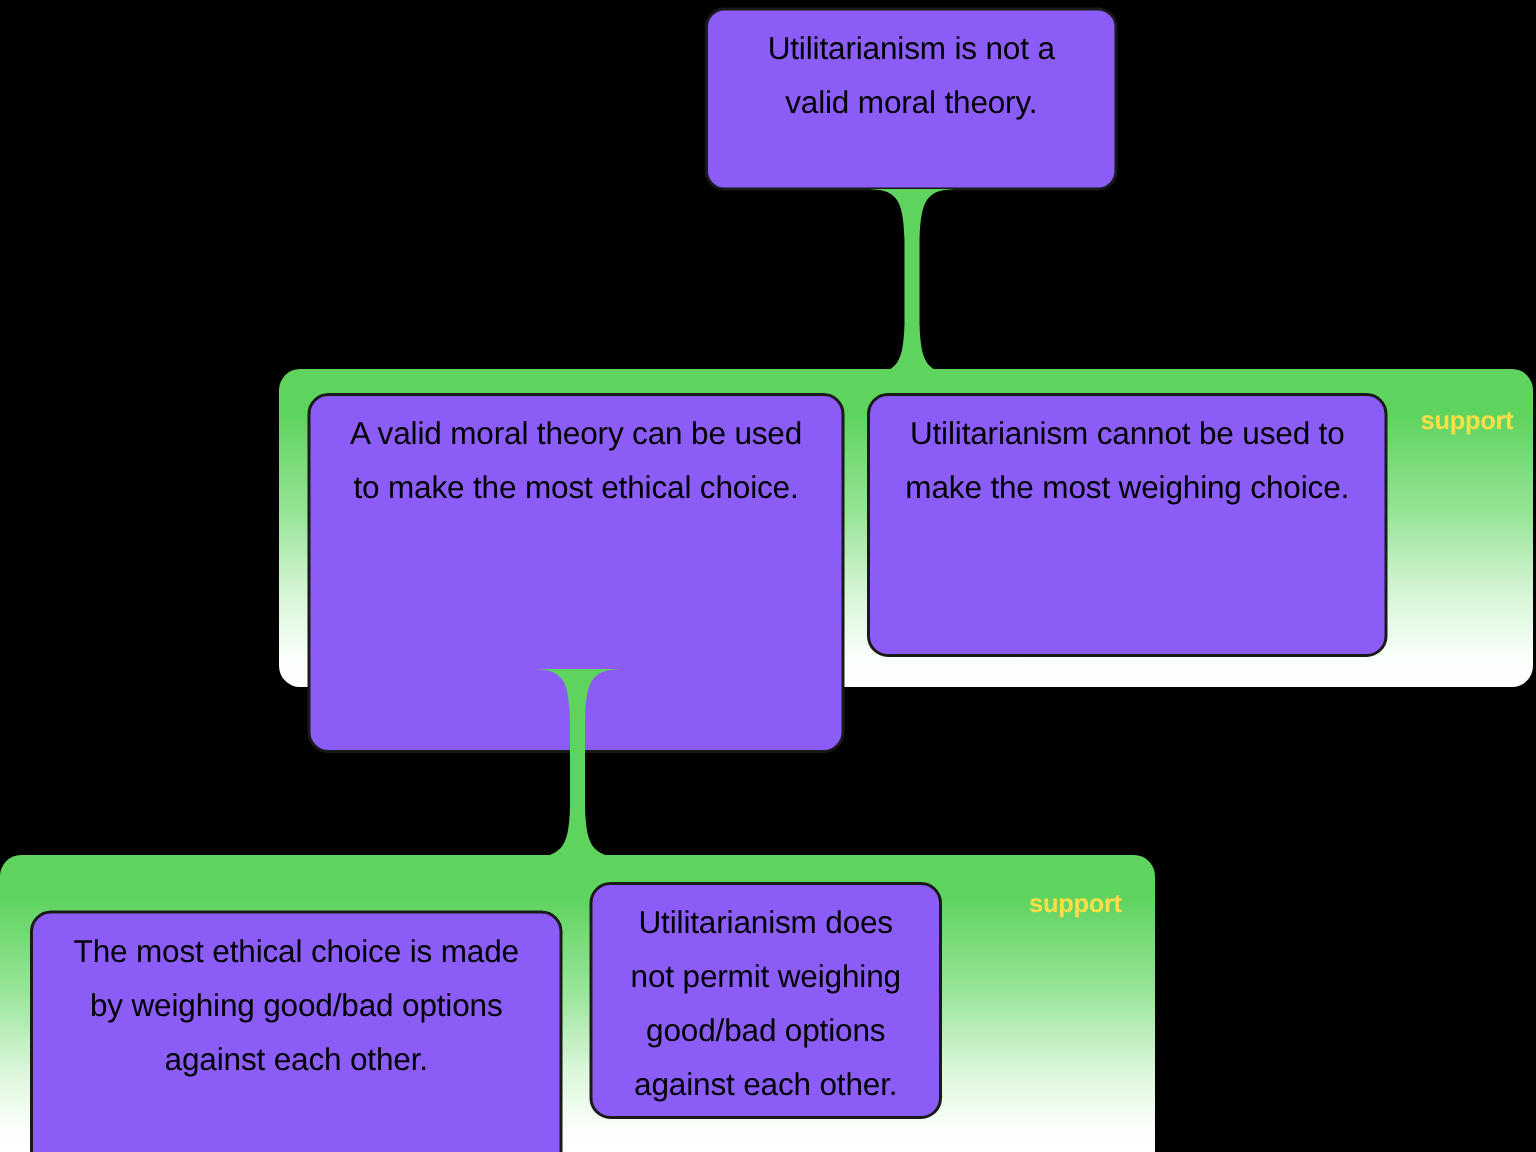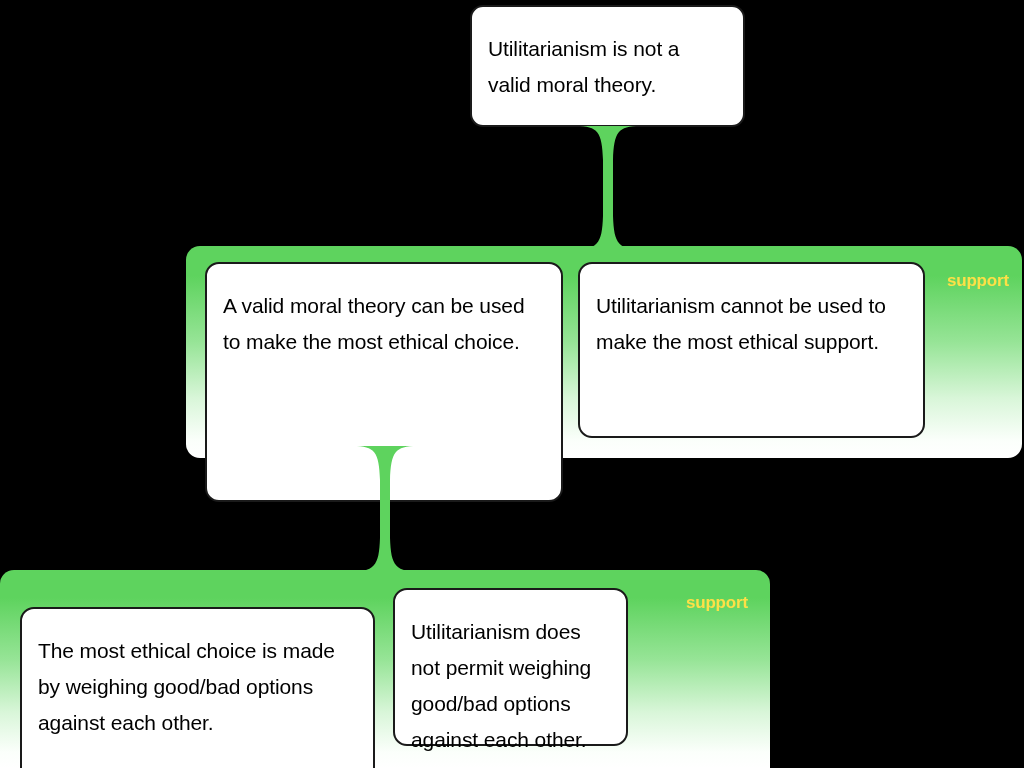--- a/index.html
+++ b/index.html
@@ -30,25 +30,26 @@
     font-weight: bold;
     color: #fde047;
     letter-spacing: -0.2px;
     white-space: nowrap;
     line-height: 1;
   }
 
   
   .claim-box {
     position: absolute;
-    background: #ffffff;
+    background: #8b5cf6;
     border: 2px solid #1a1a1a;
     border-radius: 14px;
     box-sizing: border-box;
-    padding: 24px 16px 10px 16px;
+    padding: 8px 16px 10px 16px;
+    text-align: center;
   }
   .claim-box .claim-text {
     font-size: 21px;
     line-height: 36px;
     color: #000000;
     letter-spacing: -0.1px;
     display: block;
     white-space: pre-line;
   }
 
@@ -89,21 +90,21 @@
 
   <div class="support-panel" style="left:186px; top:246px; width:836px; height:212px;">
   </div>
   <div class="support-label" style="left:947px; top:272px;">support</div>
 
   <div class="claim-box" style="left:205px; top:262px; width:358px; height:240px;">
     <span class="claim-text">A valid moral theory can be used to make the most ethical choice.</span>
   </div>
 
   <div class="claim-box" style="left:578px; top:262px; width:347px; height:176px;">
-    <span class="claim-text">Utilitarianism cannot be used to make the most ethical support.</span>
+    <span class="claim-text">Utilitarianism cannot be used to make the most weighing choice.</span>
   </div>
 
   <div class="connector" style="left:345px; top:446px; width:80px; height:126px;">
     <svg width="80" height="126" viewBox="0 0 80 126" xmlns="http://www.w3.org/2000/svg">
       <path d="M 8 0
                C 30 0, 34 6, 35 34
                L 35 92
                C 34 120, 30 126, 2 126
                L 78 126
                C 50 126, 46 120, 45 92

